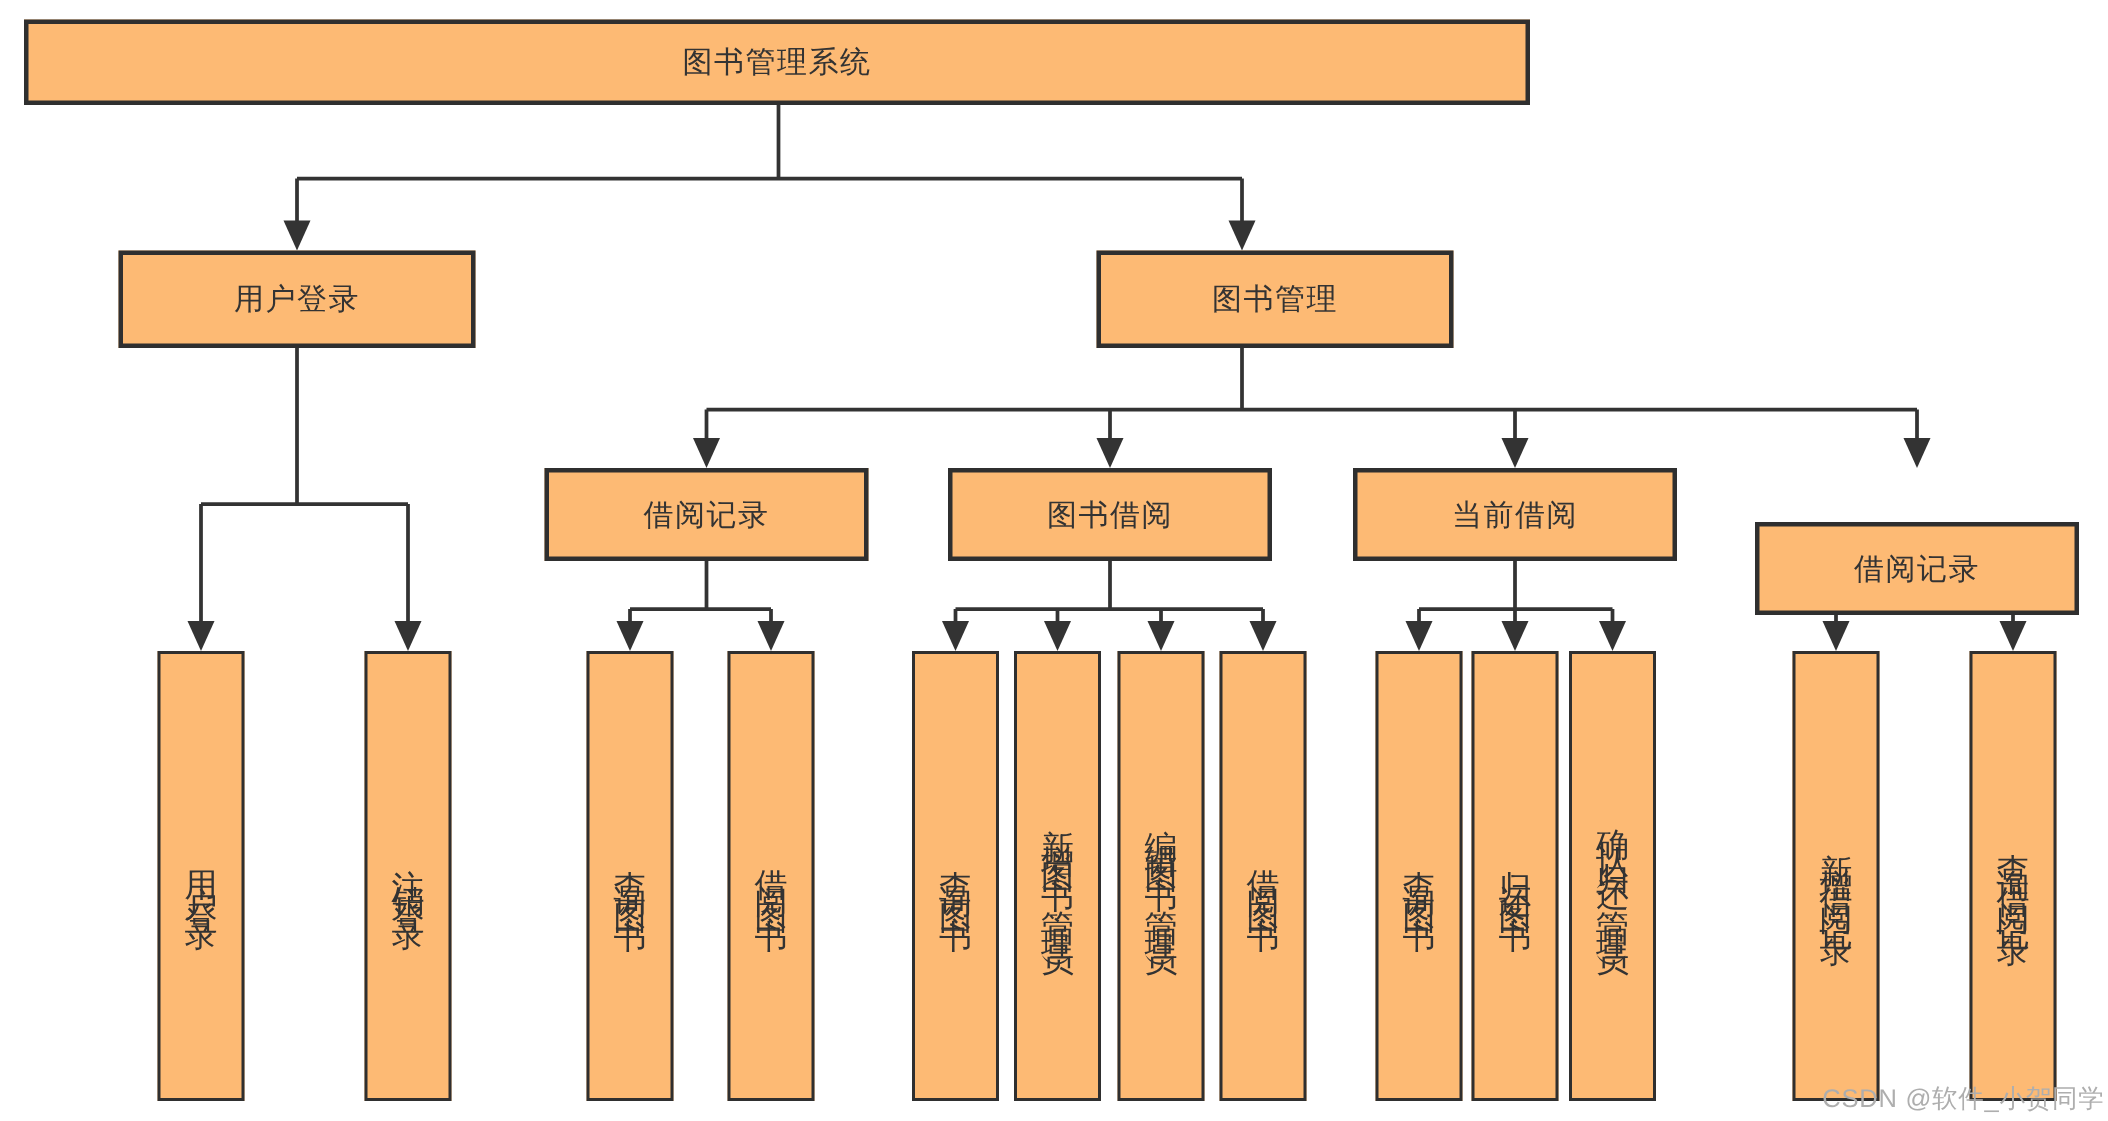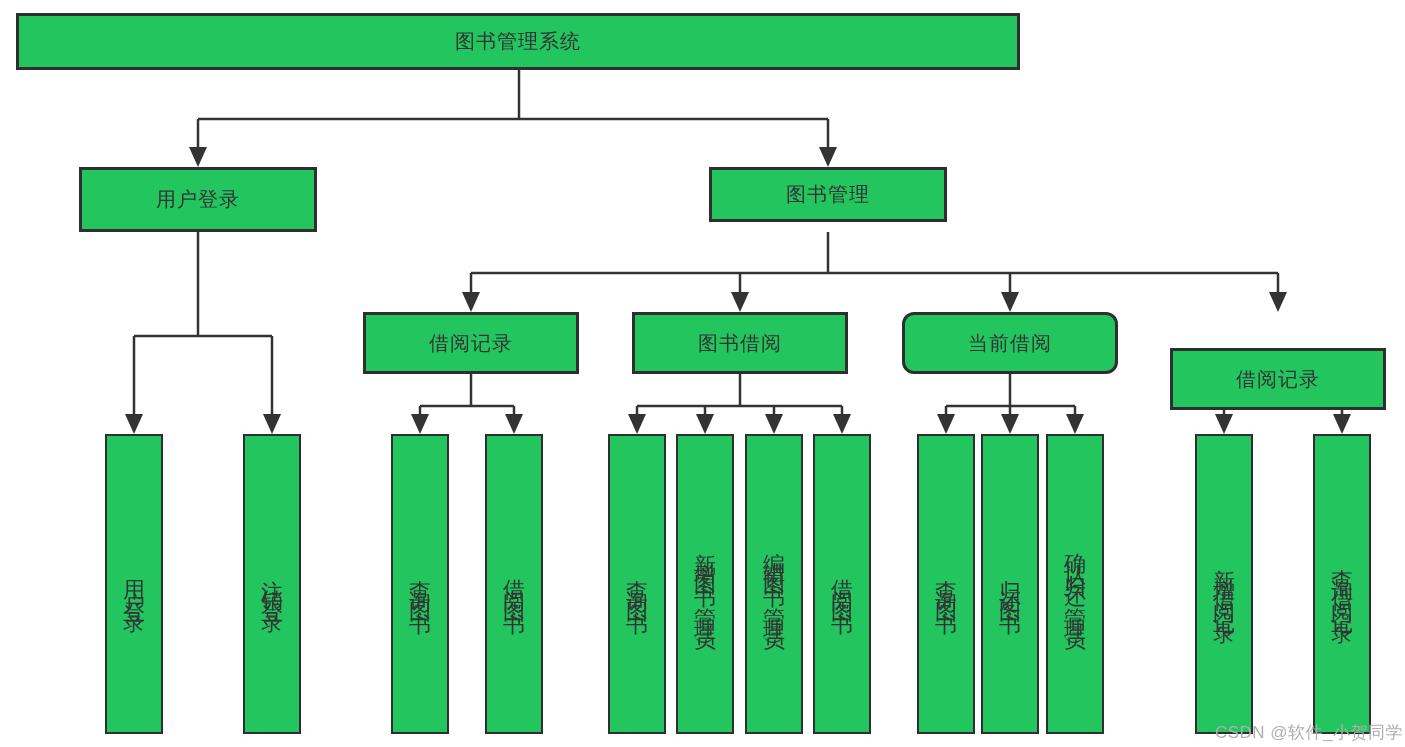--- a/index.html
+++ b/index.html
@@ -6,21 +6,21 @@
   .canvas{
     position:relative;
     width:1405px;height:747px;
     background:#ffffff;
     font-family:"Liberation Sans","DejaVu Sans",sans-serif;
     overflow:hidden;
   }
   svg.connectors{position:absolute;left:0;top:0;z-index:1;}
   .box{
     position:absolute;
-    background:#22c55e;
+    background:#fdba74;
     border:3px solid #2f2f2f;
     box-sizing:border-box;
     display:flex;align-items:center;justify-content:center;
     color:#333333;
     z-index:2;
   }
   .box.h-label{font-size:20px;letter-spacing:1px;}
   .box.leaf{border-width:2.5px;}
   .leaf .vtext{
     writing-mode:vertical-rl;
@@ -125,31 +125,31 @@
     </g>
   </svg>
 
   <div class="box h-label" style="left:16px;top:13px;width:1004px;height:57px;">
     <span>图书管理系统</span>
   </div>
 
   <div class="box h-label" style="left:79px;top:167px;width:238px;height:65px;">
     <span>用户登录</span>
   </div>
-  <div class="box h-label" style="left:709px;top:167px;width:238px;height:55px;">
+  <div class="box h-label" style="left:731px;top:167px;width:238px;height:65px;">
     <span>图书管理</span>
   </div>
 
   <div class="box h-label" style="left:363px;top:312px;width:216px;height:62px;">
     <span>借阅记录</span>
   </div>
   <div class="box h-label" style="left:632px;top:312px;width:216px;height:62px;">
     <span>图书借阅</span>
   </div>
-  <div class="box h-label" style="left:902px;top:312px;width:216px;height:62px;border-radius:12px;">
+  <div class="box h-label" style="left:902px;top:312px;width:216px;height:62px;">
     <span>当前借阅</span>
   </div>
   <div class="box h-label" style="left:1170px;top:312px;width:216px;height:62px;margin-top:36px;">
     <span>借阅记录</span>
   </div>
 
   <div class="box leaf" style="left:105px;top:434px;width:58px;height:300px;">
     <span class="vtext">用户登录</span>
   </div>
   <div class="box leaf" style="left:243px;top:434px;width:58px;height:300px;">

